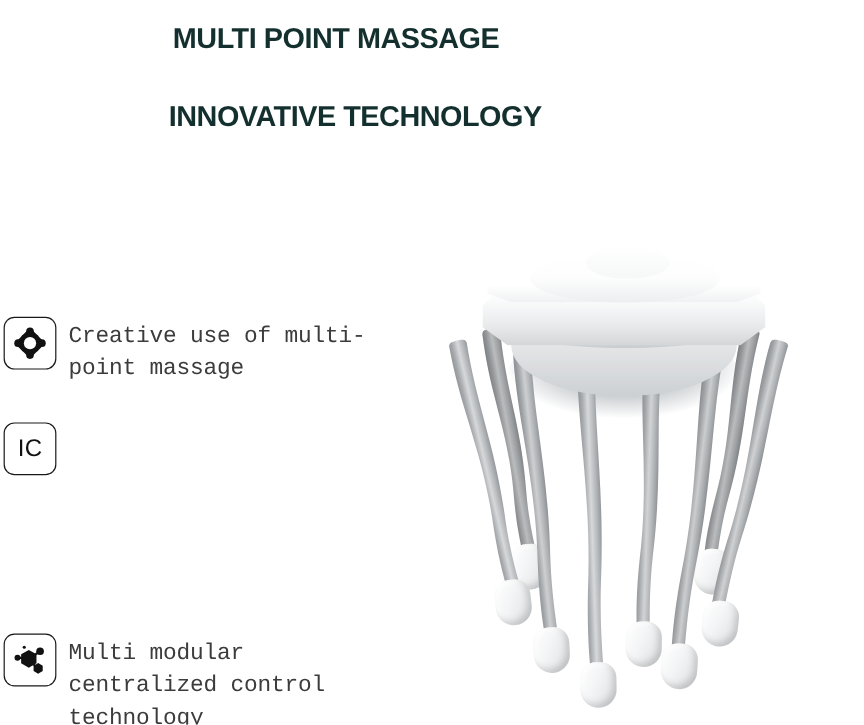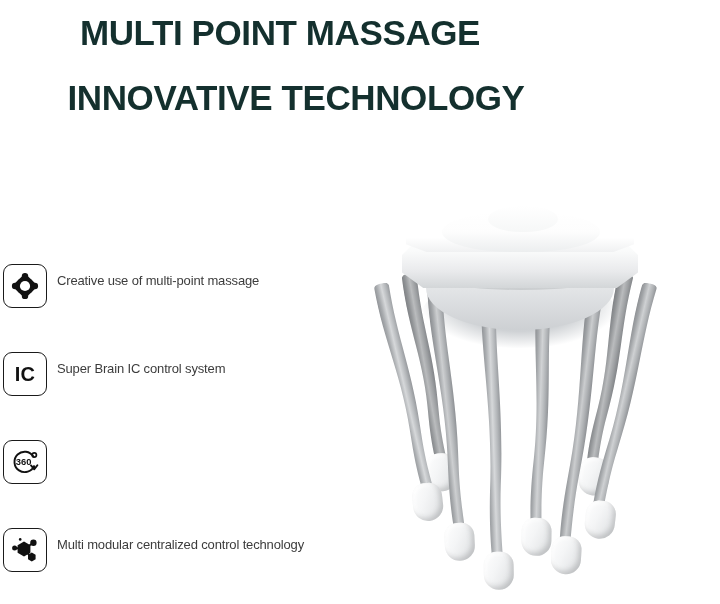--- a/index.html
+++ b/index.html
@@ -11,21 +11,21 @@
     position:relative;
   }
   .page{position:relative;width:720px;height:604px;overflow:hidden;background:#fff;}
 
   
   .headline{
     position:absolute;left:0;top:0;width:560px;
     text-align:center;
   }
   .headline .line{
-    font-size:35px;
+    font-size:24px;
     font-weight:bold;
     letter-spacing:-0.4px;
     line-height:62px;
     white-space:nowrap;
   }
   .headline .line1{margin-top:2px;}
   .headline .line2{margin-top:3px;margin-left:32px;}
 
   .subtitle{
     position:absolute;left:0;top:162px;width:566px;
@@ -54,33 +54,34 @@
     border:1.6px solid #1a1a1a;
     border-radius:9px;
     background:#fff;
     display:flex;align-items:center;justify-content:center;
     box-sizing:border-box;
     margin-top:2px;
   }
   .badge svg{display:block;}
   .badge .ic-text{
     font-size:20px;
-    font-weight:bold;
+    font-weight:normal;
     letter-spacing:0.2px;
     color:#111;
     line-height:1;
   }
   .feature-text{
     margin-left:10px;
-    font-size:13px;
+    font-size:19px;
     font-weight:300;
     line-height:27px;
     letter-spacing:-0.15px;
     max-width:272px;
     padding-top:5px;
+    font-family:Liberation Mono, monospace;
   }
 
   
   .product{
     position:absolute;
     left:330px;top:206px;
     width:390px;height:398px;
     overflow:hidden;
   }
   .product-stage{position:absolute;inset:0;}
@@ -166,32 +167,23 @@
           <circle cx="24.9" cy="15" r="3.2" fill="#111"></circle>
         </svg>
       </div>
       <div class="feature-text" style="color: rgb(60, 60, 60);">Creative use of multi-point massage</div>
     </div>
 
     <div class="feature">
       <div class="badge">
         <span class="ic-text">IC</span>
       </div>
-      <div class="feature-text" style="color: rgb(60, 60, 60);">Super Brain IC control system</div>
-    </div>
-
-    <div class="feature">
-      <div class="badge">
-        <svg width="32" height="32" viewBox="0 0 32 32" aria-hidden="true">
-          <path d="M24.4 10.6 A10.2 10.2 0 1 0 25.2 19.6 L25.2 22.6" fill="none" stroke="#111" stroke-width="1.9" stroke-linecap="round"></path>
-          <path d="M22.0 19.4 L25.3 23.3 L28.4 19.2" fill="none" stroke="#111" stroke-width="1.9" stroke-linecap="round" stroke-linejoin="round"></path>
-          <circle cx="25.3" cy="9.0" r="2.1" fill="none" stroke="#111" stroke-width="1.7"></circle>
-          <text x="14.6" y="19.4" font-family="'Liberation Sans',sans-serif" font-size="9.4" font-weight="bold" fill="#111" text-anchor="middle">360</text>
-        </svg>
-      </div>
+    </div>
+
+    <div class="feature">
     </div>
 
     <div class="feature">
       <div class="badge">
         <svg width="31" height="31" viewBox="0 0 31 31" aria-hidden="true">
           <line x1="14" y1="14" x2="23" y2="8" stroke="#111" stroke-width="1.9"></line>
           <line x1="14" y1="14" x2="21" y2="22" stroke="#111" stroke-width="1.9"></line>
           <line x1="14" y1="14" x2="5" y2="13" stroke="#111" stroke-width="1.9"></line>
           <polygon points="14,6.6 20.4,10.3 20.4,17.7 14,21.4 7.6,17.7 7.6,10.3" fill="#111"></polygon>
           <polygon points="21.8,17.6 25.6,19.8 25.6,24.2 21.8,26.4 18,24.2 18,19.8" fill="#111"></polygon>

